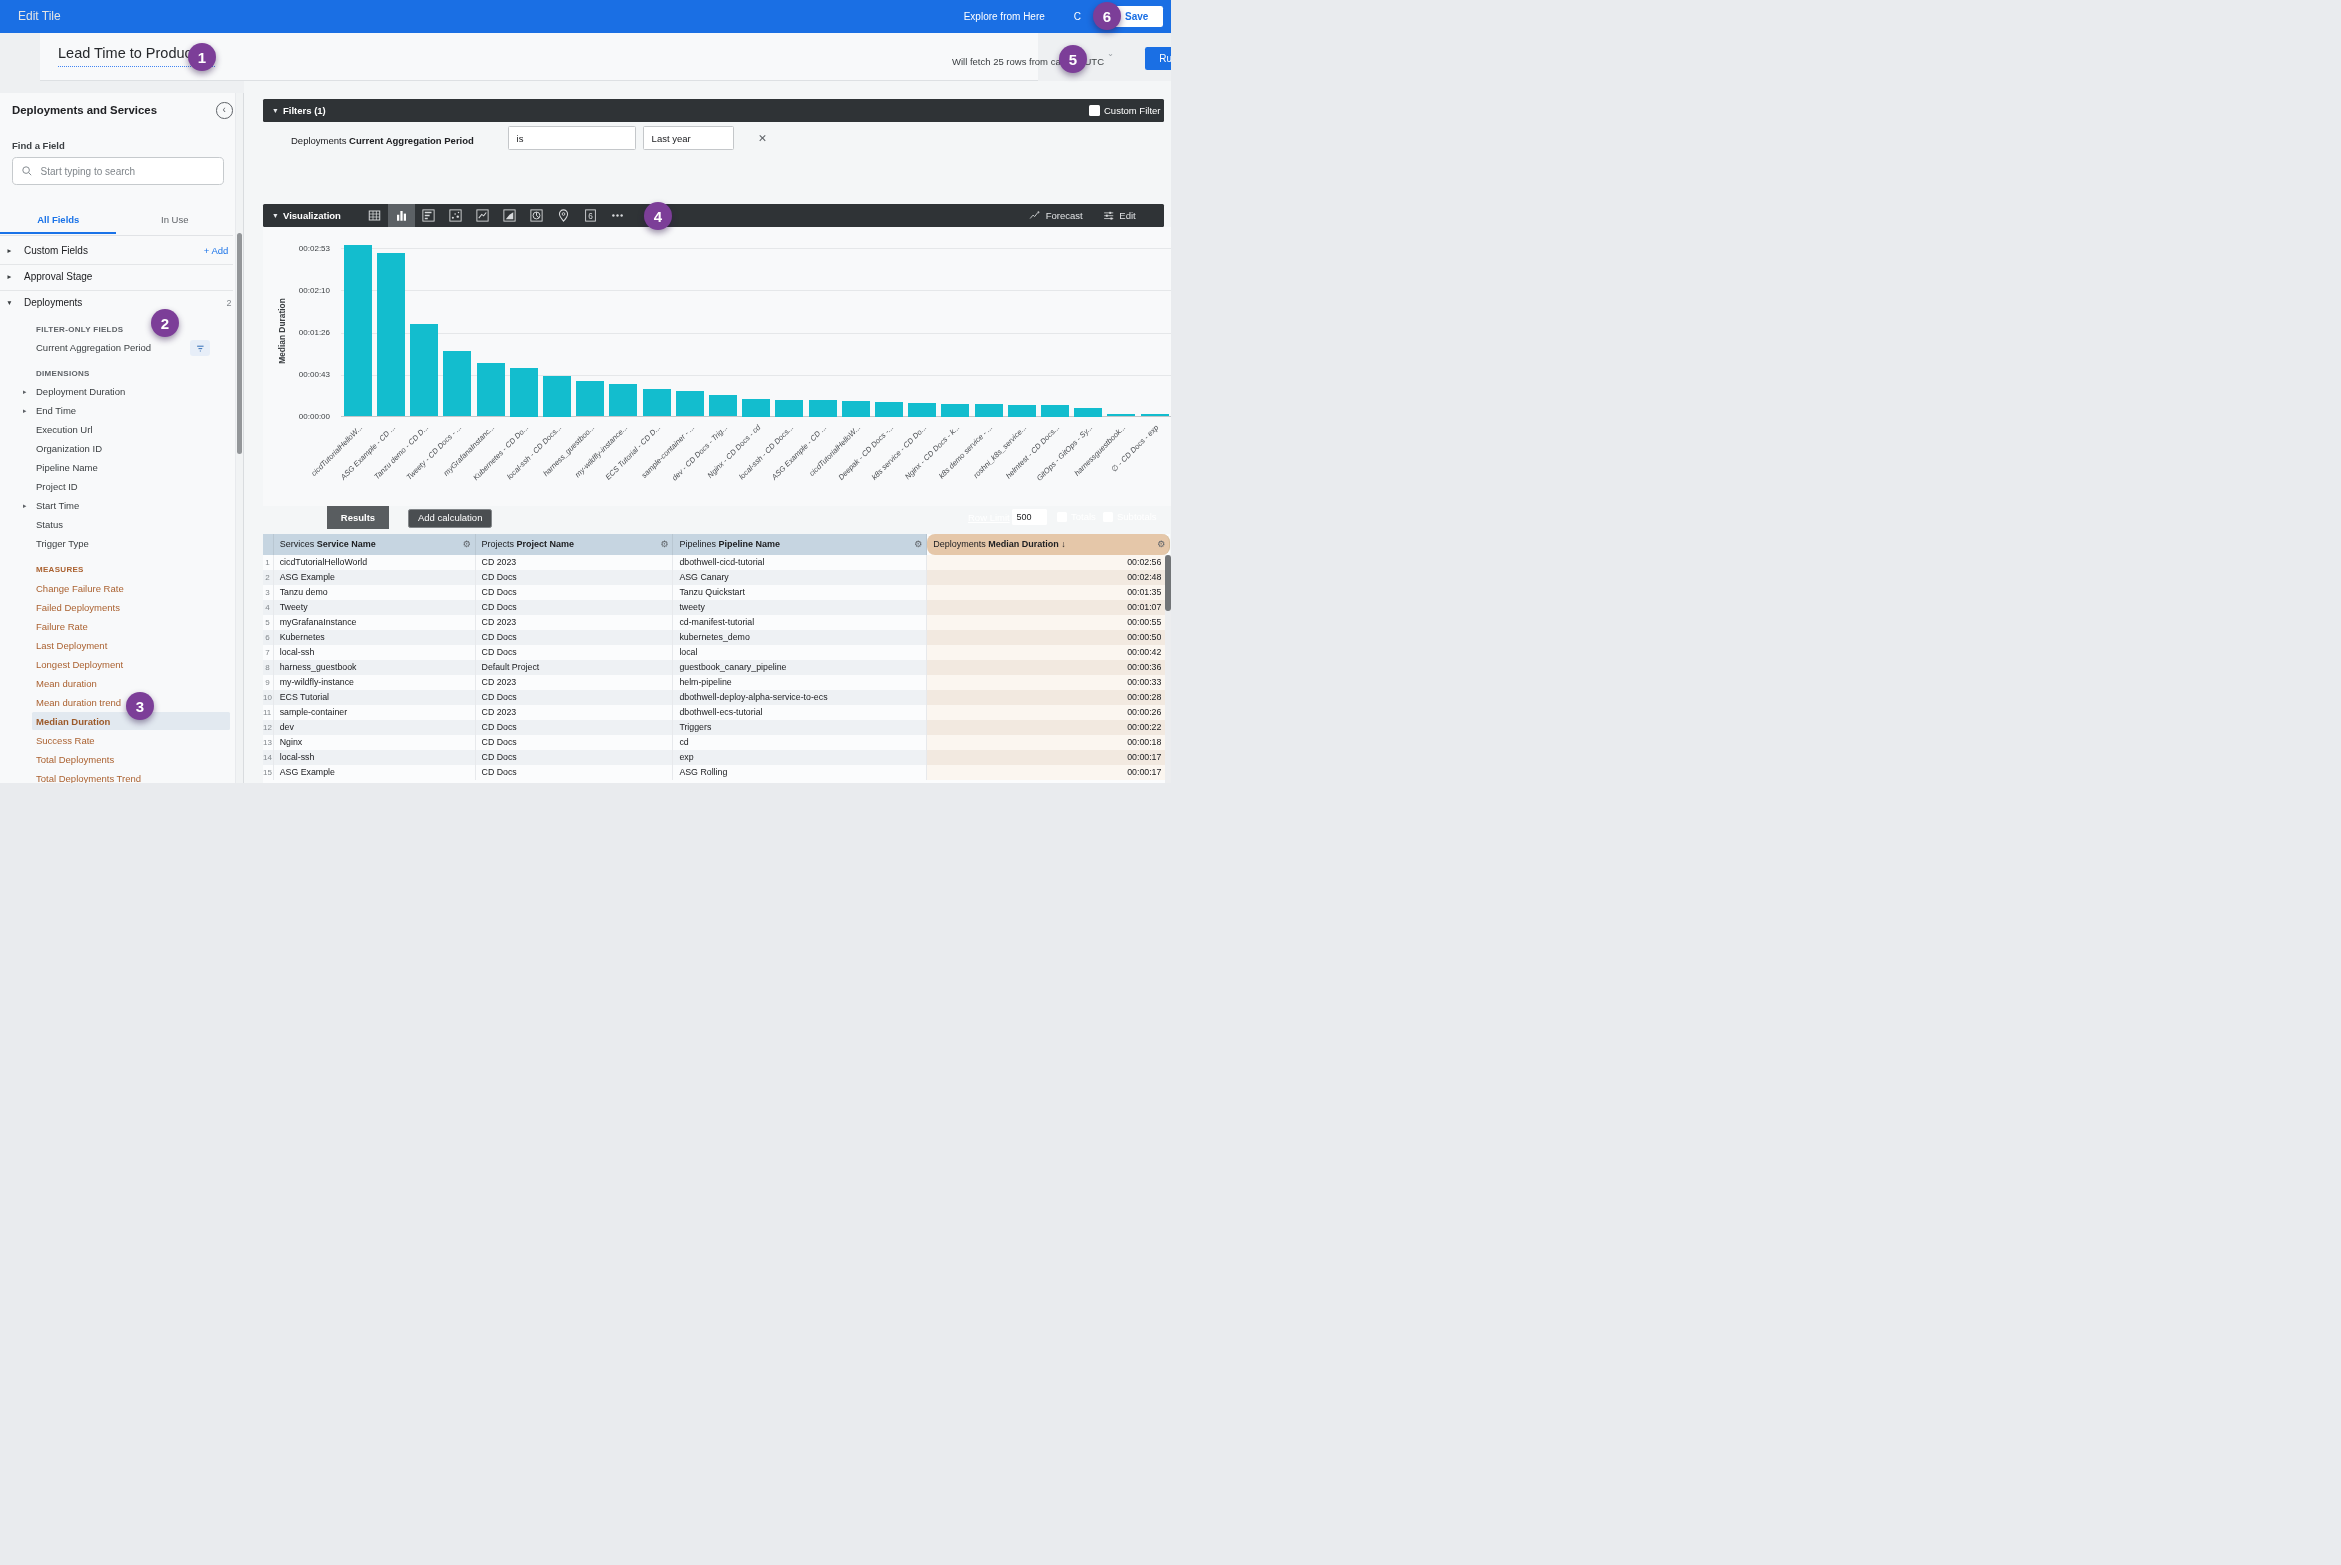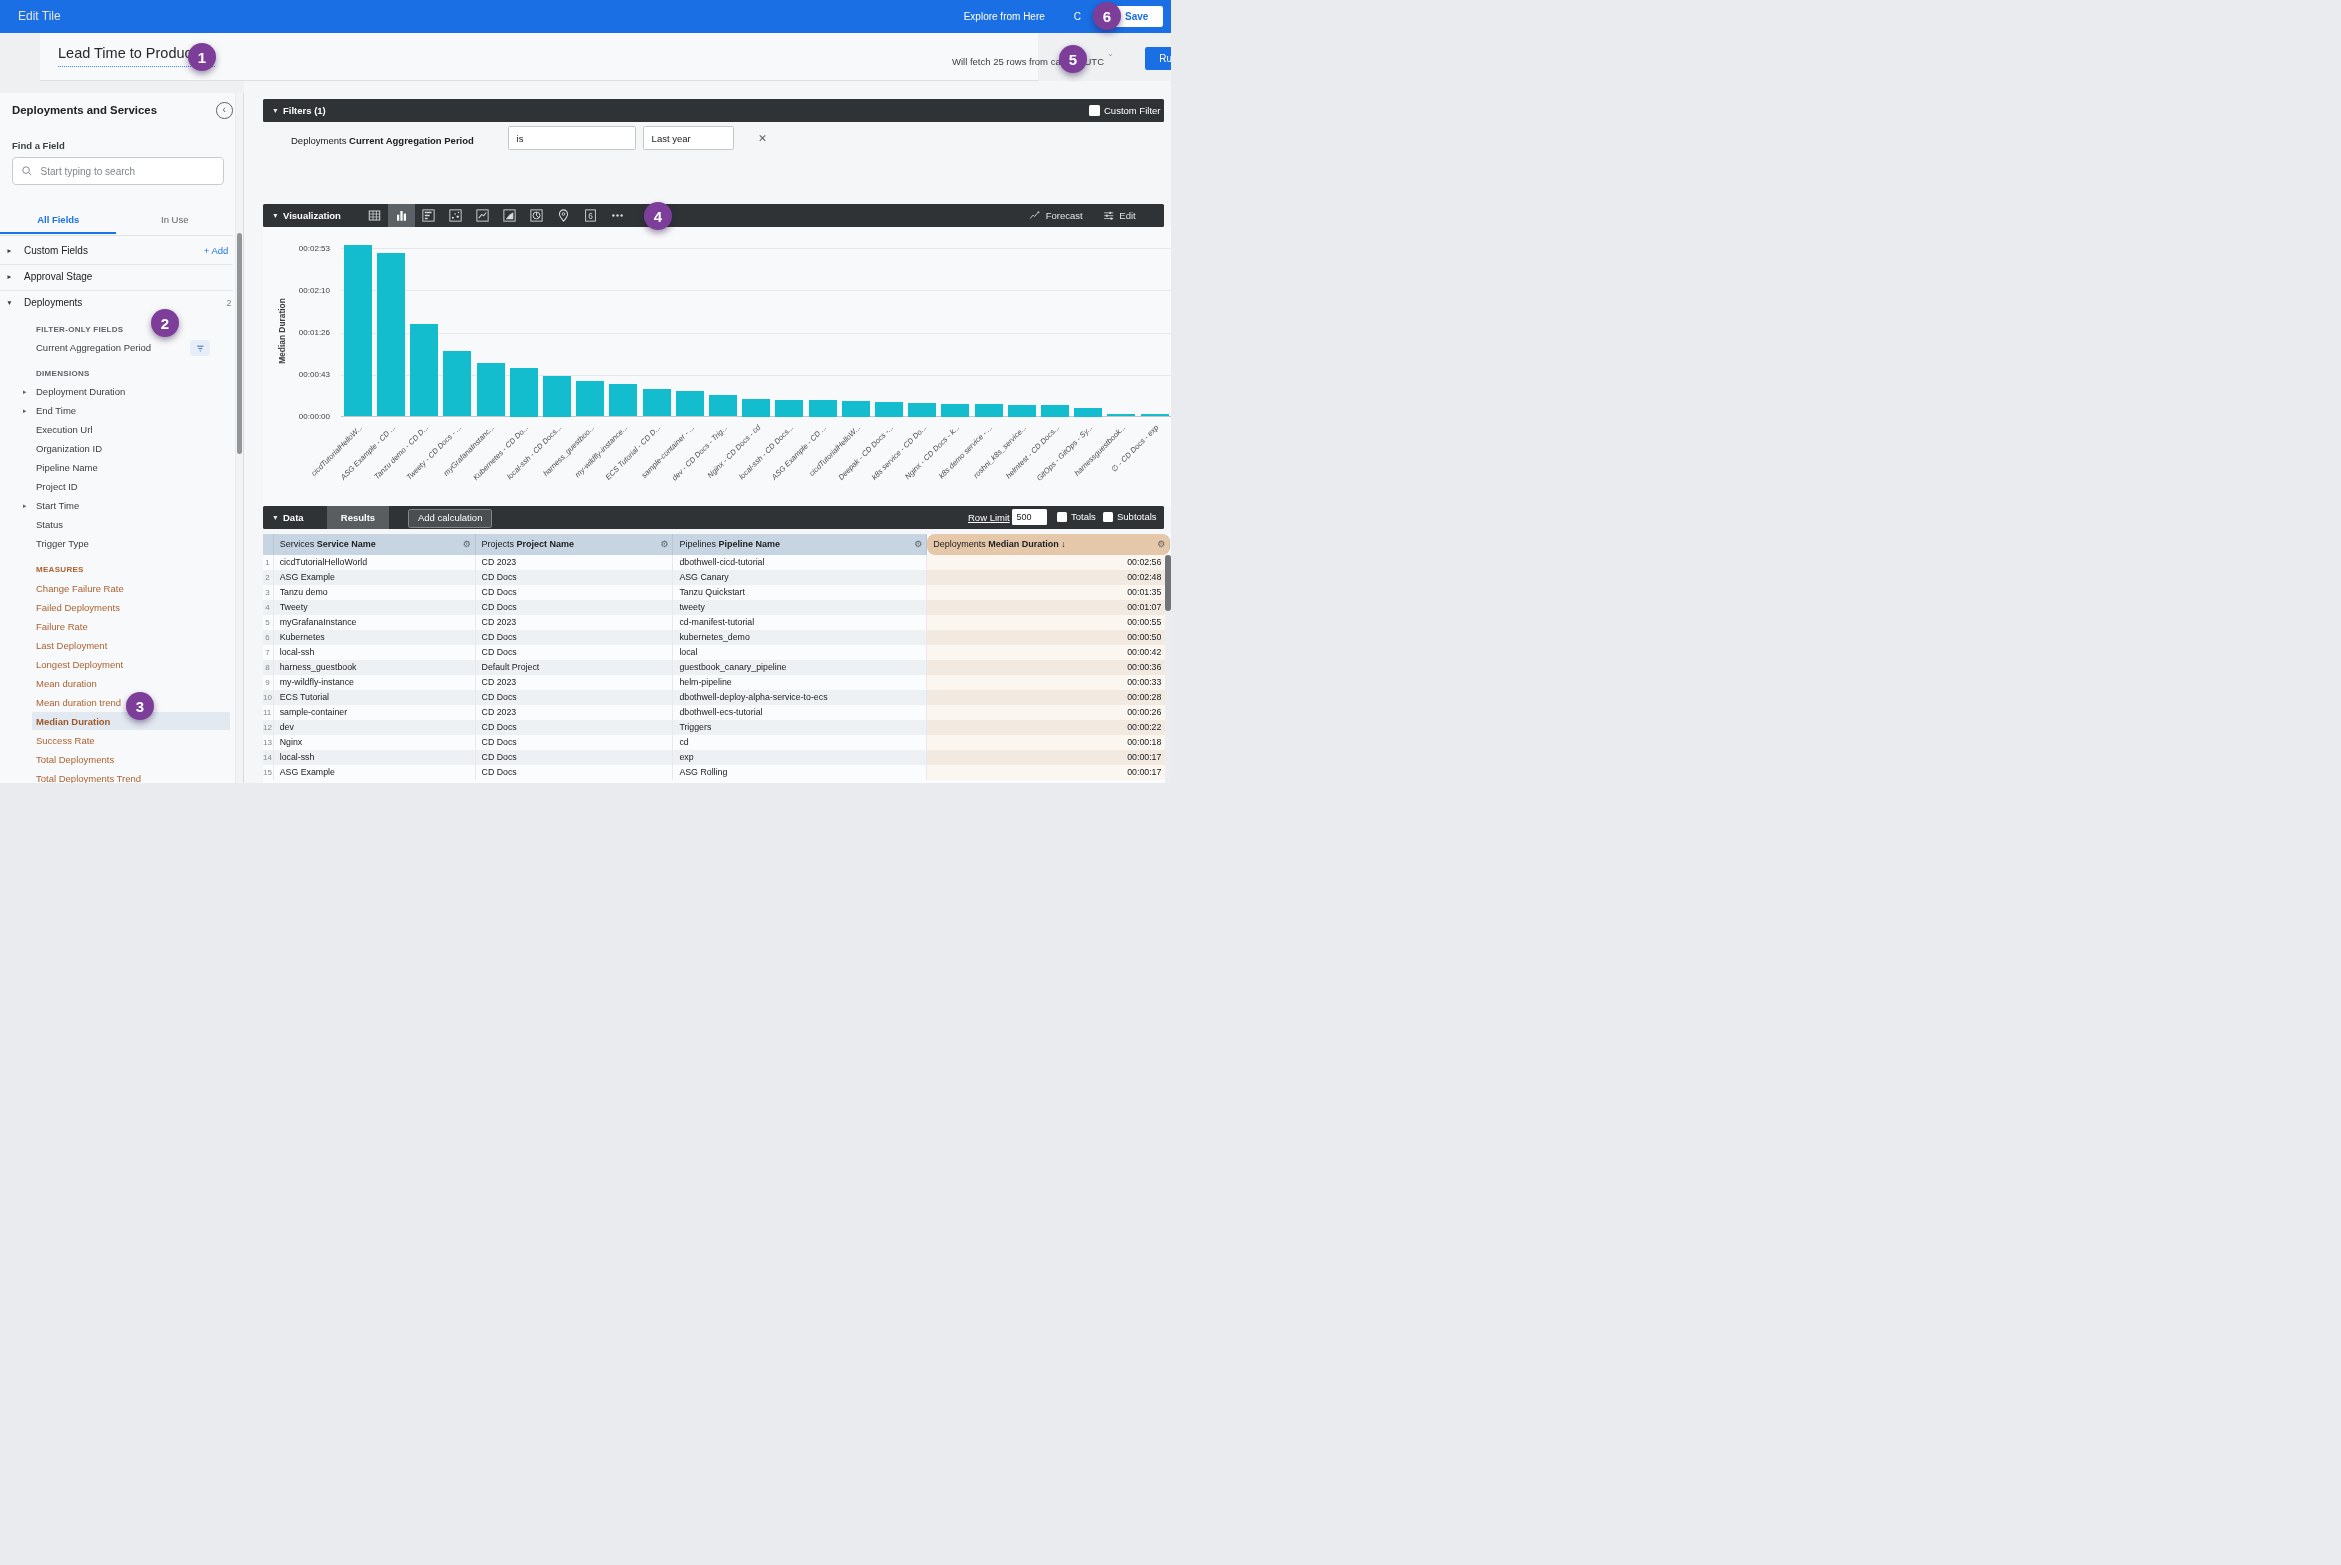--- a/index.html
+++ b/index.html
@@ -437,24 +437,20 @@
       <div class="bar" style="left: 778px; top: 178px; width: 28px; height: 11.6px; background: rgb(19, 189, 206);"></div>
       <div class="xlab" style="left: 640px; top: 196px;">helmtest - CD Docs...</div>
       <div class="bar" style="left: 811px; top: 181px; width: 28px; height: 8.8px; background: rgb(19, 189, 206);"></div>
       <div class="xlab" style="left: 673px; top: 196px;">GitOps - GitOps - Sy...</div>
       <div class="bar" style="left: 844px; top: 187px; width: 28px; height: 2px; background: rgb(19, 189, 206);"></div>
       <div class="xlab" style="left: 706px; top: 196px;">harnessguestbook...</div>
       <div class="bar" style="left: 878px; top: 187px; width: 28px; height: 2px; background: rgb(19, 189, 206);"></div>
       <div class="xlab" style="left: 739px; top: 196px;">∅ - CD Docs - exp</div>
     </div>
 
-  <div class="darkbar data-bar">
-    <span class="bar-caret">▼</span>
-    <span class="bar-label">Data</span>
-  </div>
   <div class="results-tab">Results</div>
   <div class="addcalc-btn">Add calculation</div>
   <div class="rowlimit-label">Row Limit</div>
   <input class="rowlimit-input" value="500" style="">
   <div class="dk-check" style="left:1057px;"></div>
   <div class="dk-chklabel" style="left:1071px;">Totals</div>
   <div class="dk-check" style="left:1103px;"></div>
   <div class="dk-chklabel" style="left:1117px;">Subtotals</div>
 
   <div class="table">

